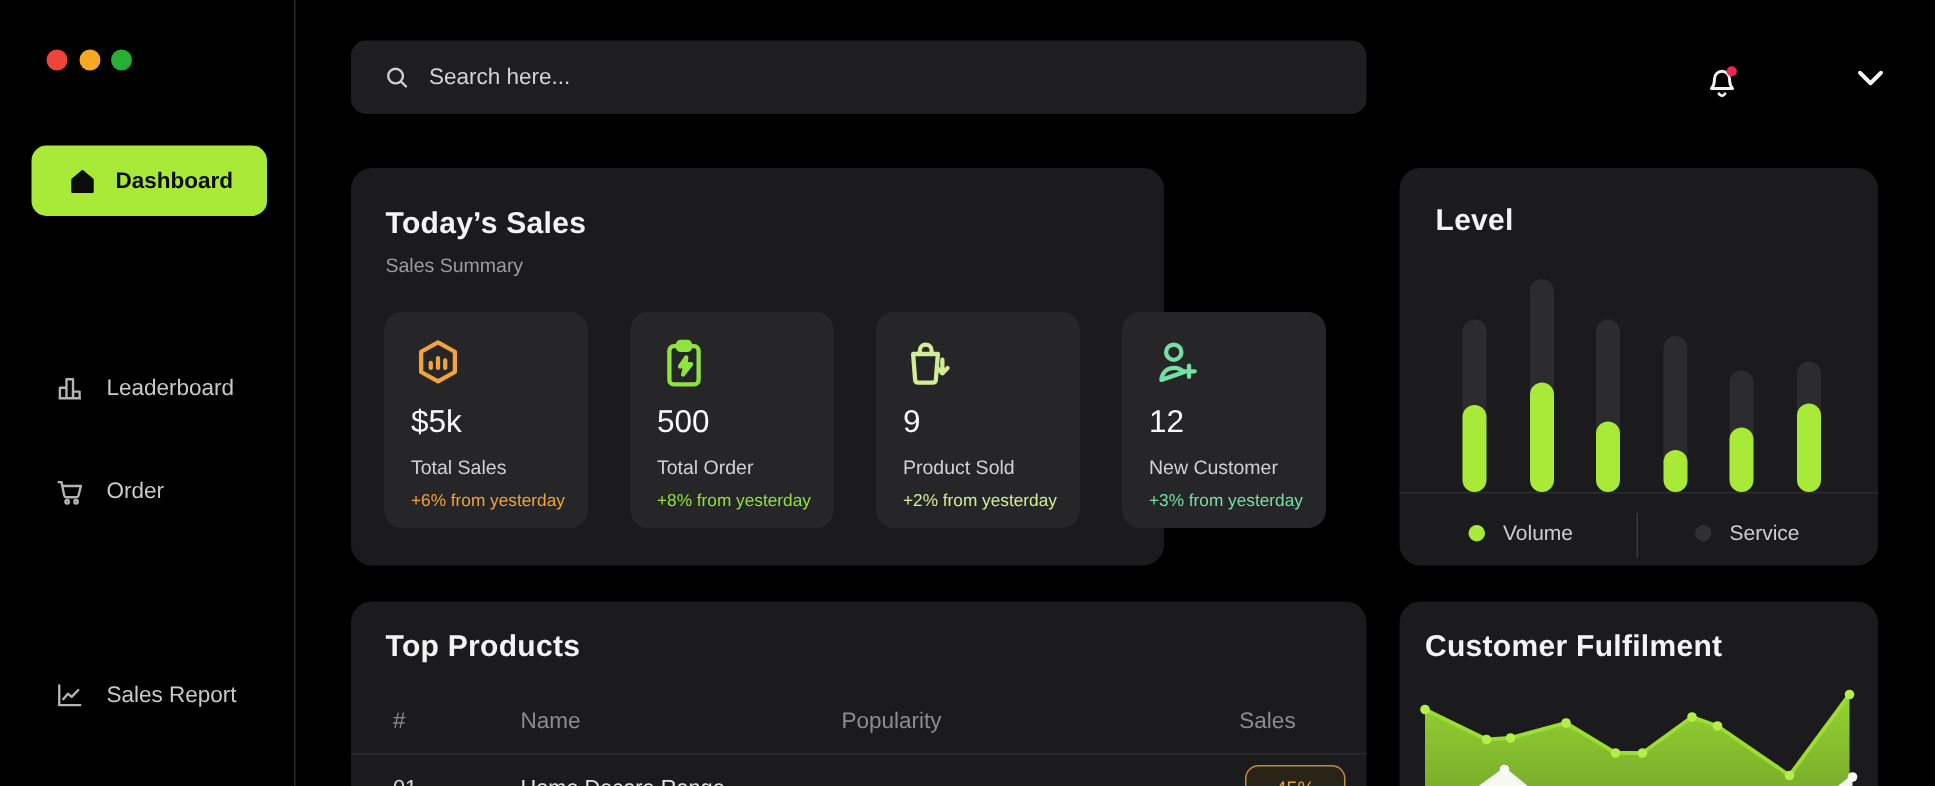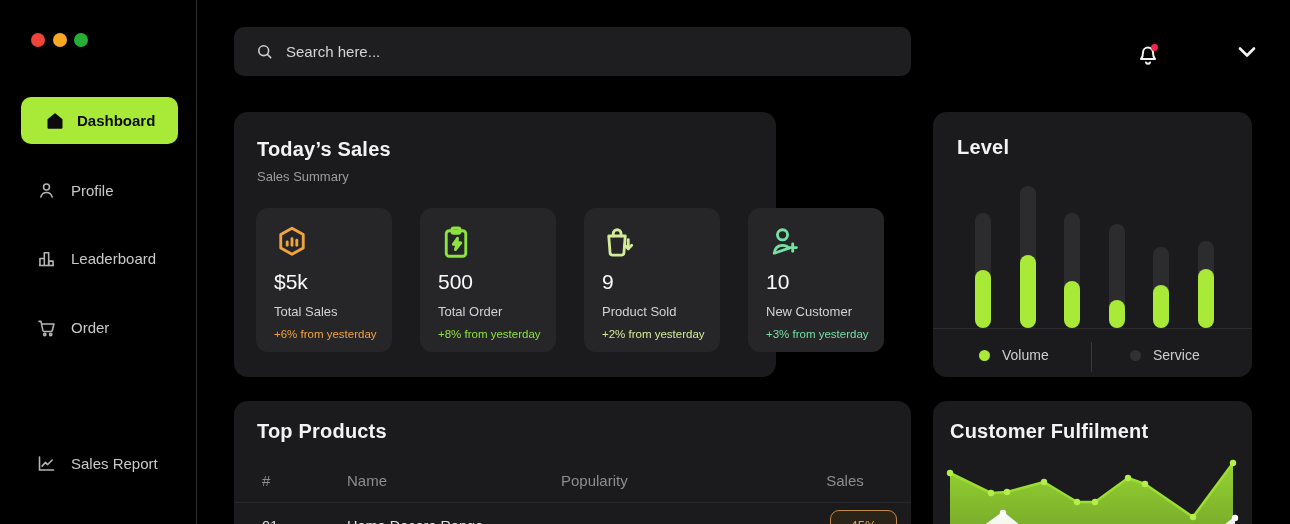--- a/index.html
+++ b/index.html
@@ -79,29 +79,20 @@
 
     <div class="nav-active" style="background:#a9e938">
       <span class="icon" style="width:20px;height:20px">
         <svg viewBox="0 0 24 24">
             <path d="M12 3.8 L20 10.5 V20.2 H4 V10.5 Z" fill="currentColor" stroke="currentColor" stroke-width="2" stroke-linejoin="round"></path>
           </svg>
       </span>
       <span>Dashboard</span>
     </div>
 
-    <div class="nav-item" style="top:173px">
-      <span class="icon" style="width:21px;height:21px">
-        <svg viewBox="0 0 24 24" fill="none" stroke="currentColor" stroke-width="1.8" stroke-linecap="round" stroke-linejoin="round">
-            <circle cx="12" cy="8" r="3.4"></circle>
-            <path d="M5.5 19.5c1-3.5 3.5-5.2 6.5-5.2s5.5 1.7 6.5 5.2"></path>
-          </svg>
-      </span>
-      <span>Profile</span>
-    </div>
 
     <div class="nav-item" style="top:310px">
       <span class="icon" style="width:21px;height:21px">
         <svg viewBox="0 0 24 24" fill="none" stroke="currentColor" stroke-width="1.8" stroke-linecap="round" stroke-linejoin="round">
             <path d="M3.5 5h2.2l2.1 10.3a1.6 1.6 0 0 0 1.6 1.3h7.6a1.6 1.6 0 0 0 1.6-1.2L20.5 8H6.3"></path>
             <circle cx="10" cy="20" r="1.3"></circle>
             <circle cx="16.8" cy="20" r="1.3"></circle>
           </svg>
       </span>
       <span>Order</span>
@@ -202,21 +193,21 @@
 
     <div class="stat" style="left:514px">
       <span class="icon" style="color: rgb(118, 223, 164);">
         <svg viewBox="0 0 24 24" fill="none" stroke="currentColor" stroke-width="1.9" stroke-linecap="round" stroke-linejoin="round">
             <circle cx="11" cy="7.2" r="3.4"></circle>
             <path d="M5.5 19.5c.4-3.4 2.6-5.3 5.6-5.3 1.8 0 3.3.7 4.3 1.9l-9.9 3.4z"></path>
             <path d="M17.8 13.2v5"></path>
             <path d="M15.3 15.7h5"></path>
           </svg>
       </span>
-      <div class="stat-value">10</div>
+      <div class="stat-value">12</div>
       <div class="stat-label">New Customer</div>
       <div class="stat-delta" style="color: rgb(118, 223, 164);">+3% from yesterday</div>
     </div>
   </div>
 
   <div id="card-level" class="card">
     <div class="card-title" style="left:24px;top:24px">Level</div>
     <div id="level-chart">
         <div class="lvl-track" style="left: 42px; height: 115px; background: rgb(44, 44, 46);"></div>
         <div class="lvl-bar" style="left: 42px; height: 58px; background: rgb(169, 233, 56);"></div>

